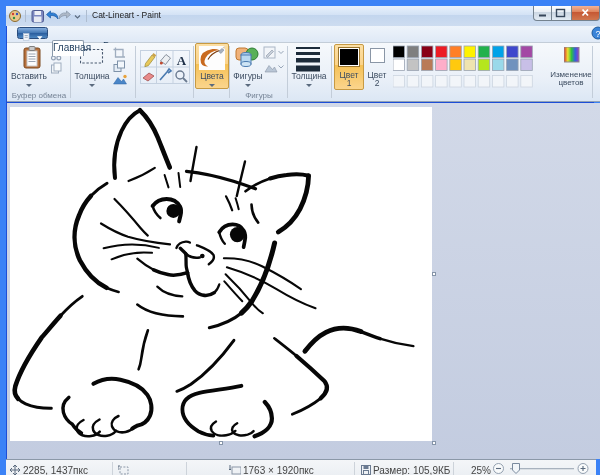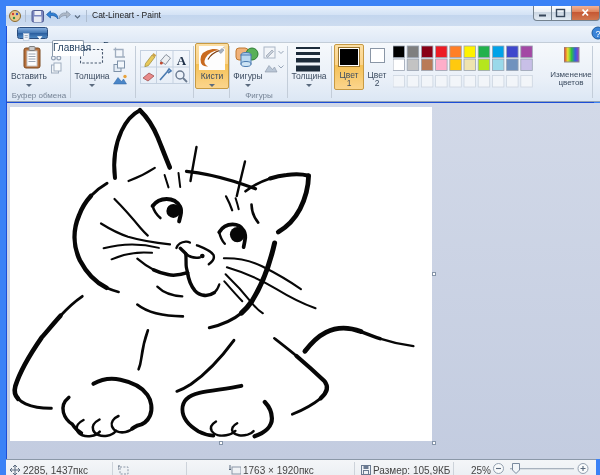--- a/index.html
+++ b/index.html
@@ -137,21 +137,21 @@
     </svg>
 
     <div class="bigbtn hl" style="left:188px;top:0;width:34px;height:46px"></div>
     <svg width="26" height="24" style="position:absolute;left:192px;top:3px">
       <rect x="0" y="0" width="26" height="24" fill="#fdfdfd"></rect>
       <path d="M20 4 q-10 1.5 -13.5 8 q-3 6 2.5 8.5 q-7.5 0.5 -7.5 -7 q0 -8.5 12 -10.5 q4 -0.5 6.5 1 z" fill="#c96a1e"></path>
       <path d="M20.5 4.5 q-8 2.5 -11.5 9" stroke="#7e3d0c" stroke-width="1.2" fill="none"></path>
       <path d="M19.5 5.5 l3.5 -3 l2 1.5 l-3 3.5 z" fill="#a8b2c0" stroke="#7a8494" stroke-width="0.5"></path>
       <path d="M23.5 1.5 l2.5 -1.5 l-0.5 3 z" fill="#d8c8a8"></path>
     </svg>
-    <div class="btext" style="left:190px;top:29px;width:30px">Кисти</div>
+    <div class="btext" style="left:190px;top:29px;width:30px">Цвета</div>
     <div class="dar" style="left:202px;top:41px"></div>
 
     <svg width="24" height="22" style="position:absolute;left:228px;top:4px">
       <rect x="1" y="1" width="12" height="12" rx="3" fill="#f0b27a" stroke="#c07830"></rect>
       <circle cx="17" cy="7" r="6" fill="#58b058" stroke="#2e7d32"></circle>
       <ellipse cx="11" cy="8" rx="5" ry="2.5" fill="#ace" stroke="#4a7ab0"></ellipse>
       <rect x="6" y="8" width="10" height="9" fill="#b8d8f0" stroke="#4a7ab0"></rect>
       <ellipse cx="11" cy="17" rx="5" ry="2.5" fill="#cfe5f5" stroke="#4a7ab0"></ellipse>
     </svg>
     <div class="btext" style="left:226px;top:29px;width:30px">Фигуры</div>

